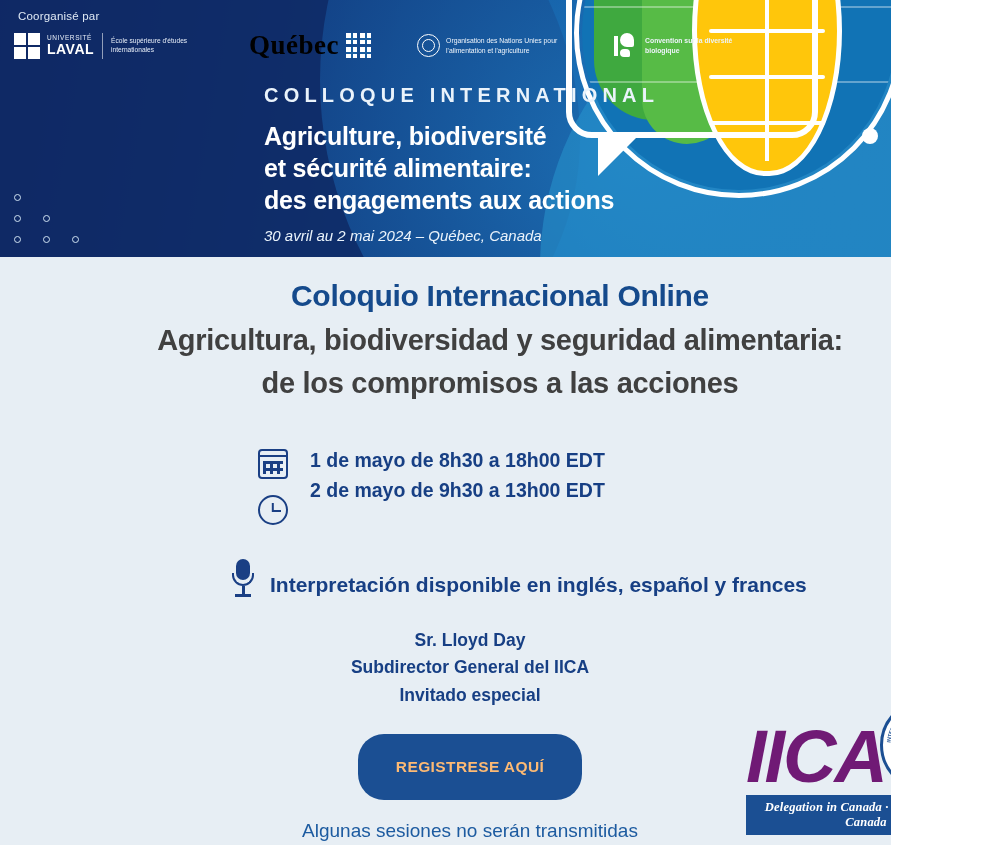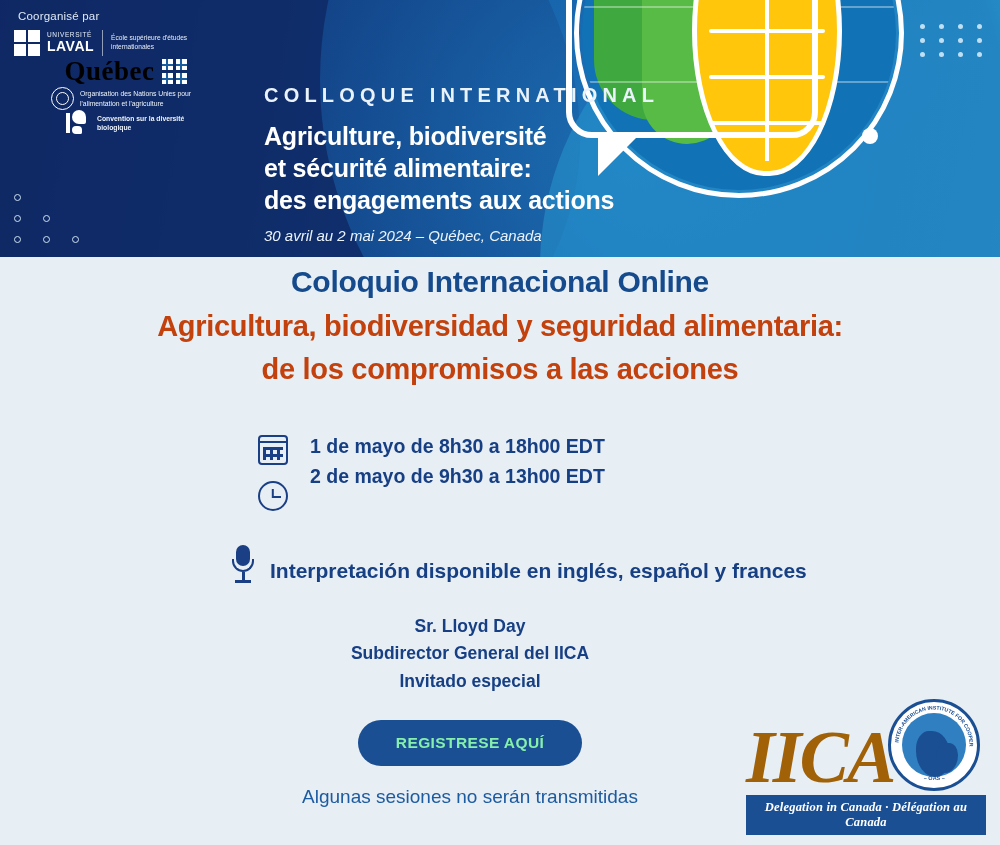--- a/index.html
+++ b/index.html
@@ -4,21 +4,21 @@
 <style>
   * { box-sizing: border-box; margin: 0; padding: 0; }
   html, body {
     width: 1000px; height: 845px;
     font-family: "Liberation Sans", sans-serif;
     overflow: hidden;
     background: #ffffff;
   }
   .poster {
     position: relative;
-    width: 1000px; height: 845px;
+    width: 891px; height: 845px;
     overflow: hidden;
   }
 
   
   .banner {
     position: relative;
     width: 1000px; height: 257px;
     background: linear-gradient(100deg, #10205c 0%, #13306e 18%, #12407f 32%, #1060a6 55%, #1b86c6 78%, #2ba7d8 100%);
     overflow: hidden;
   }
@@ -41,21 +41,21 @@
     border-radius: 50%;
     background: rgba(40,150,205,.55);
   }
 
   .coorg-label {
     position: absolute; left: 18px; top: 10px;
     color: #dfe9f5; font-size: 11.5px; letter-spacing: .2px;
   }
   .logo-row {
     position: absolute; left: 14px; top: 30px;
-    display: flex; align-items: center; gap: 0px; flex-direction: column;
+    display: flex; align-items: center; gap: 12px;
   }
   .logo-block { display:flex; align-items:center; color:#fff; }
 
   
   .ul-mark {
     width: 26px; height: 26px; margin-right: 7px;
     display: grid; grid-template-columns: 1fr 1fr; grid-template-rows: 1fr 1fr;
     gap: 2px;
   }
   .ul-mark i { display:block; background:#fff; }
@@ -126,24 +126,24 @@
 
   
   .body {
     position: relative;
     width: 1000px; height: 588px;
     background: #e7eef4;
     color: #16407e;
   }
   .h1 {
     text-align:center; font-size: 30px; font-weight: 800; color:#154a8c;
-    padding-top: 8px; letter-spacing:-.3px;
+    padding-top: 22px; letter-spacing:-.3px;
   }
   .h2 {
-    text-align:center; font-size: 29px; font-weight: 800; color:#c2410c;
+    text-align:center; font-size: 29px; font-weight: 800; color:#404040;
     line-height: 1.48; margin-top: 6px; letter-spacing:-.3px;
   }
 
   .info { margin-top: 40px; padding-left: 258px; display:flex; gap: 22px; align-items:flex-start;}
   .info-icons { display:flex; flex-direction:column; gap:16px; padding-top:4px;}
   .icon-cal { width:30px; height:30px; border:2.6px solid #1a3f84; border-radius:4px; position:relative;}
   .icon-cal:before{content:"";position:absolute;left:-1px;right:-1px;top:4px;height:2.6px;background:#1a3f84;}
   .icon-cal i{position:absolute;left:3px;top:10px;right:3px;bottom:3px;
     background:
       repeating-linear-gradient(to right,#1a3f84 0 3px,transparent 3px 7px),
@@ -159,29 +159,29 @@
   .mic .cap{position:absolute;left:4px;top:0;width:14px;height:21px;border-radius:7px;background:#1a3f84;}
   .mic .arc{position:absolute;left:0;top:14px;width:22px;height:13px;border:2.6px solid #1a3f84;border-top:none;border-radius:0 0 12px 12px;}
   .mic .stem{position:absolute;left:9.5px;top:27px;width:3px;height:8px;background:#1a3f84;}
   .mic .base{position:absolute;left:3px;bottom:0;width:16px;height:3px;background:#1a3f84;}
   .interp-text { font-size: 21px; font-weight: 800; color:#173f84;}
 
   .speaker { margin-top: 30px; text-align:center; font-size: 17.5px; font-weight: 800; line-height:1.58; color:#173f84; padding-right: 60px;}
 
   .cta-wrap { margin-top: 24px; text-align:center; padding-right:60px;}
   .cta {
-    display:inline-block; background:#1b4f93; color:#86efac; font-size:15.5px; font-weight:700;
-    letter-spacing:.4px; padding: 14px 38px; border-radius: 26px; border:none; cursor:pointer;
+    display:inline-block; background:#1b4f93; color:#fdba74; font-size:15.5px; font-weight:700;
+    letter-spacing:.4px; padding: 24px 38px; border-radius: 26px; border:none; cursor:pointer;
   }
   .note { margin-top: 20px; text-align:center; font-size: 19px; color:#1d5ba0; padding-right:60px;}
 
   
   .iica { position:absolute; right: 14px; bottom: 10px; width: 240px; }
   .iica-row { display:flex; align-items:flex-end; }
-  .iica-word { font-family:Liberation Serif, serif; font-style:italic; font-weight:700; font-size:74px; color:#a16207; letter-spacing:-2px; line-height:.9;}
+  .iica-word { font-family:Liberation Sans, sans-serif; font-style:italic; font-weight:700; font-size:74px; color:#701a75; letter-spacing:-2px; line-height:.9;}
   .iica-seal { width:92px;height:92px;border-radius:50%;border:3px solid #1b4f93;margin-left:-6px;position:relative;background:#fff;}
   .iica-seal .inner{position:absolute;inset:11px;border-radius:50%;background:#2f7fc1;overflow:hidden;}
   .iica-seal .inner:before{content:"";position:absolute;left:14px;top:18px;width:34px;height:46px;background:#1b4f93;border-radius:40% 55% 45% 60%;}
   .iica-seal .inner:after{content:"";position:absolute;right:8px;top:30px;width:22px;height:30px;background:#1b4f93;border-radius:50% 40% 60% 40%;}
   .iica-seal .oas{position:absolute;left:50%;bottom:7px;transform:translateX(-50%);font-size:5.5px;color:#1b4f93;font-weight:700;}
   .iica-bar { margin-top:4px; background:#1b4f93; color:#fff; font-family:"Liberation Serif", serif; font-style:italic; font-weight:700;
               font-size:12.5px; text-align:center; padding:5px 6px; letter-spacing:.2px;}
   .seal-arc { position:absolute; inset:0; }
   .seal-arc text { font-size: 5.6px; fill:#1b4f93; font-family:"Liberation Sans", sans-serif; font-weight:700;}
 </style>

